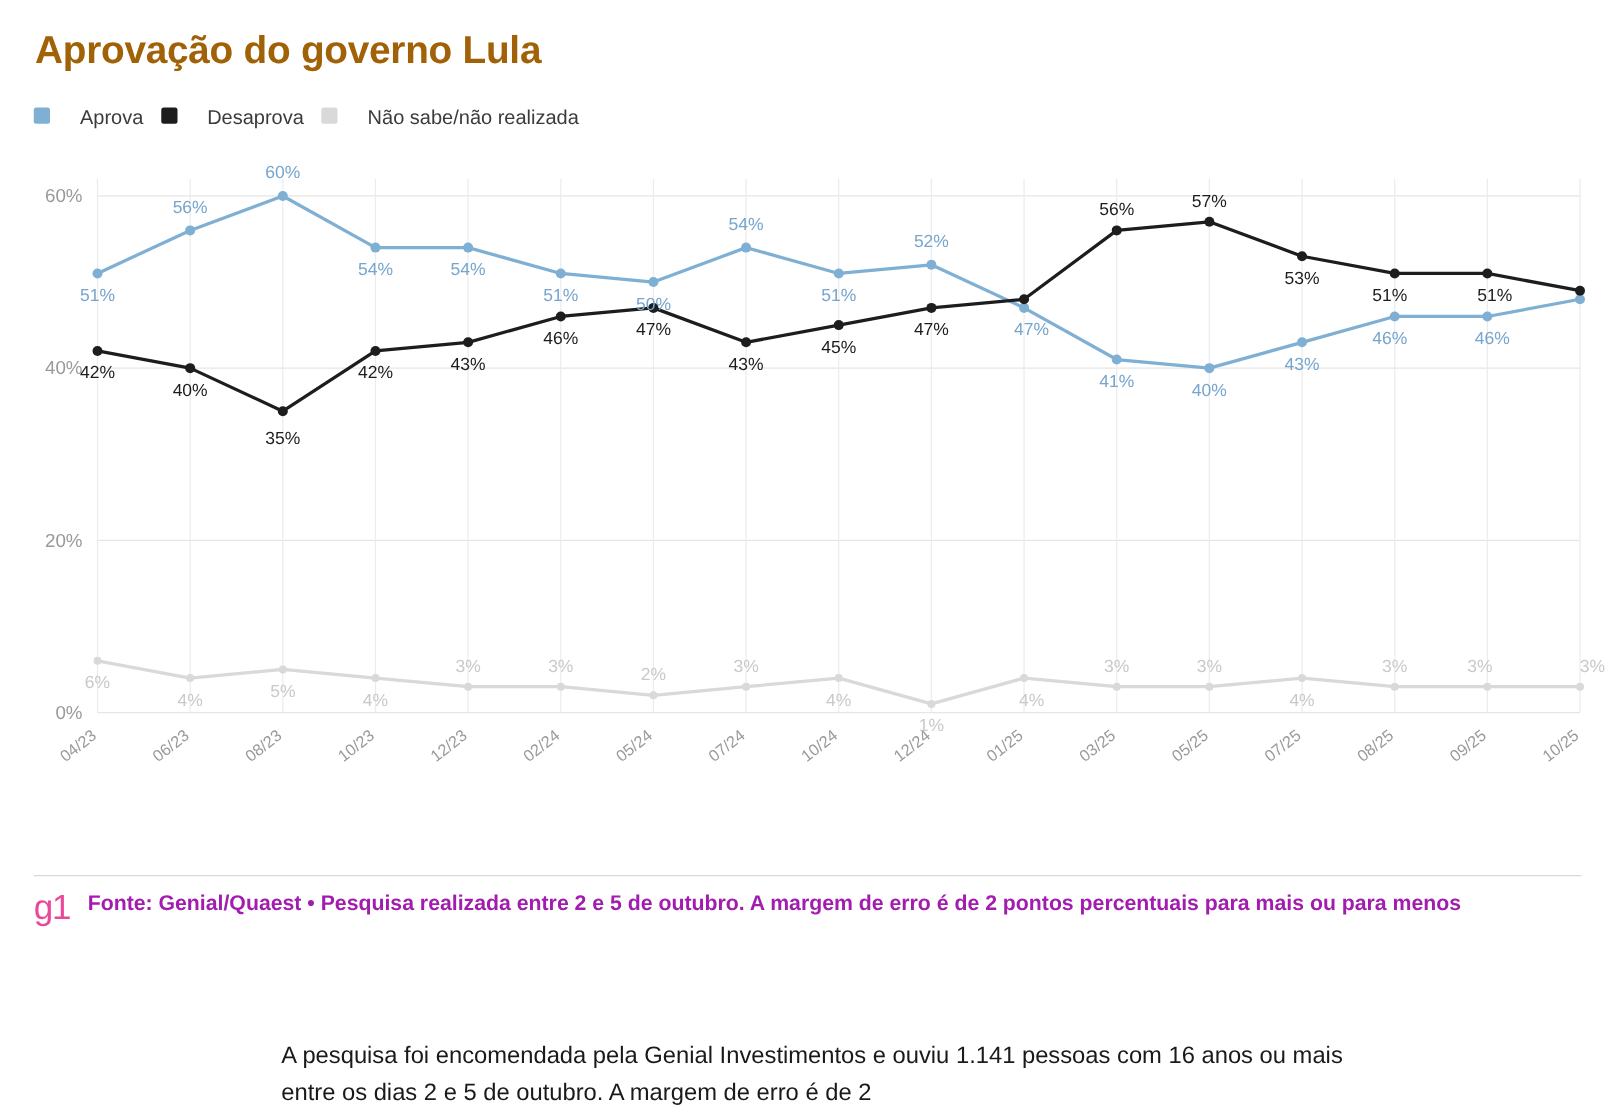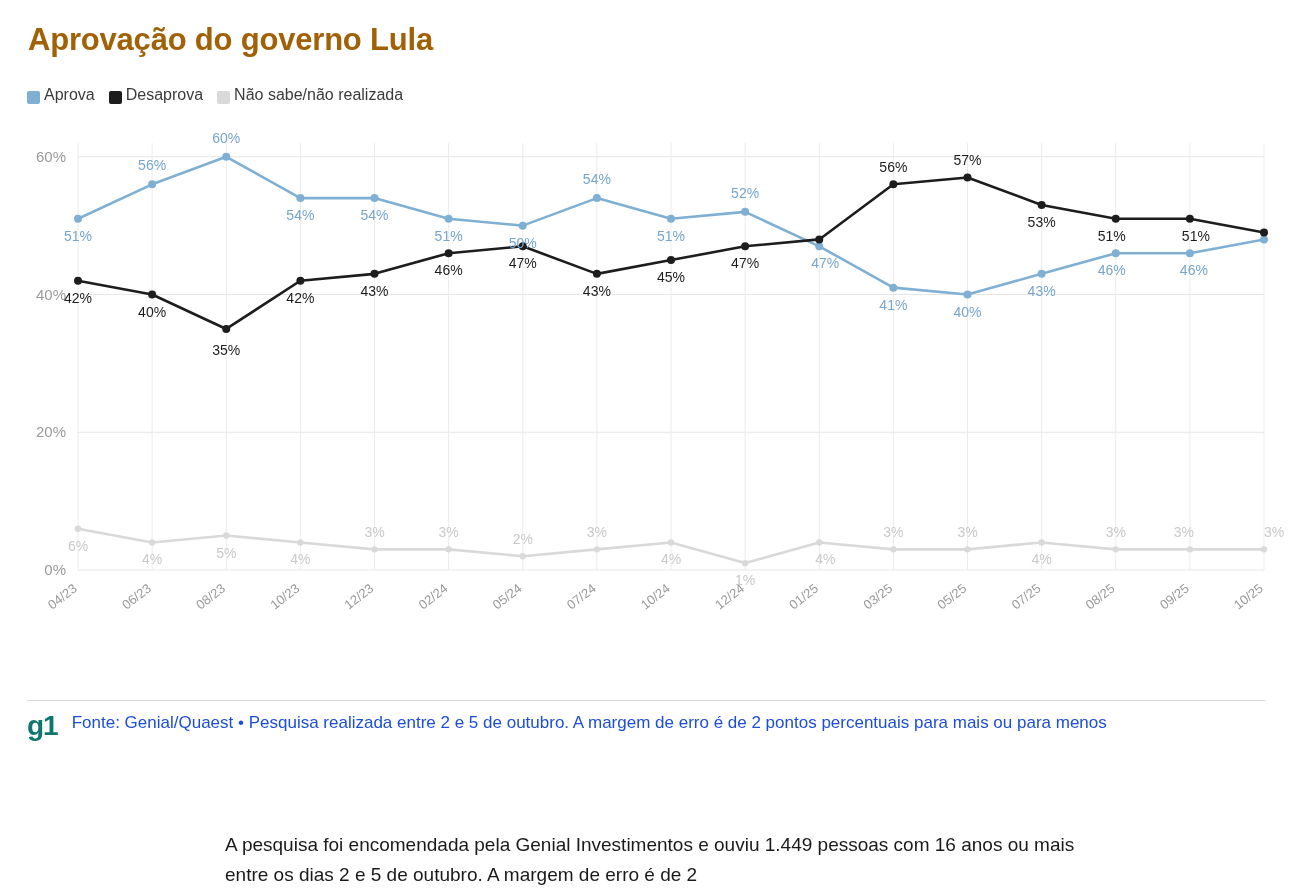--- a/index.html
+++ b/index.html
@@ -33,22 +33,23 @@
   .legend {
     position: absolute;
     left: 27px;
     top: 86px;
     display: flex;
     align-items: center;
     gap: 0px;
   }
   .legend-item {
     display: flex;
-    align-items: flex-end;
+    align-items: flex-start;
     margin-right: 14px;
+    gap: 20px;
   }
   .legend-swatch {
     width: 13px;
     height: 13px;
     border-radius: 2px;
     margin-right: 4px;
     display: inline-block;
   }
   .legend-label {
     font-size: 16px;
@@ -93,32 +94,33 @@
   .footer {
     position: absolute;
     left: 27px;
     top: 712px;
     width: 1245px;
     display: flex;
     align-items: flex-start;
   }
   .g1-logo {
     font-size: 28px;
-    font-weight: bold;
-    color: #0f766e;
+    font-weight: normal;
+    color: #ec4899;
     line-height: 1;
     margin-right: 14px;
     font-family: "Liberation Sans", sans-serif;
     letter-spacing: -1px;
   }
   .source-text {
     font-size: 17px;
-    color: #1d4ed8;
+    color: #a21caf;
     line-height: 1.35;
     max-width: 1190px;
+    font-weight: bold;
   }
   .body-text {
     position: absolute;
     left: 225px;
     top: 830px;
     width: 860px;
     font-size: 19px;
     line-height: 1.6;
     color: #1a1a1a;
   }
@@ -294,15 +296,15 @@
       </svg>
   </div>
 
   <div class="footer-rule"></div>
 
   <div class="footer">
     <div class="g1-logo">g1</div>
     <div class="source-text">Fonte: Genial/Quaest • Pesquisa realizada entre 2 e 5 de outubro. A margem de erro é de 2 pontos percentuais para mais ou para menos</div>
   </div>
 
-  <div class="body-text">A pesquisa foi encomendada pela Genial Investimentos e ouviu 1.449 pessoas com 16 anos ou mais entre os dias 2 e 5 de outubro. A margem de erro é de 2</div>
+  <div class="body-text">A pesquisa foi encomendada pela Genial Investimentos e ouviu 1.141 pessoas com 16 anos ou mais entre os dias 2 e 5 de outubro. A margem de erro é de 2</div>
 
 </div>
 
 </body></html>

